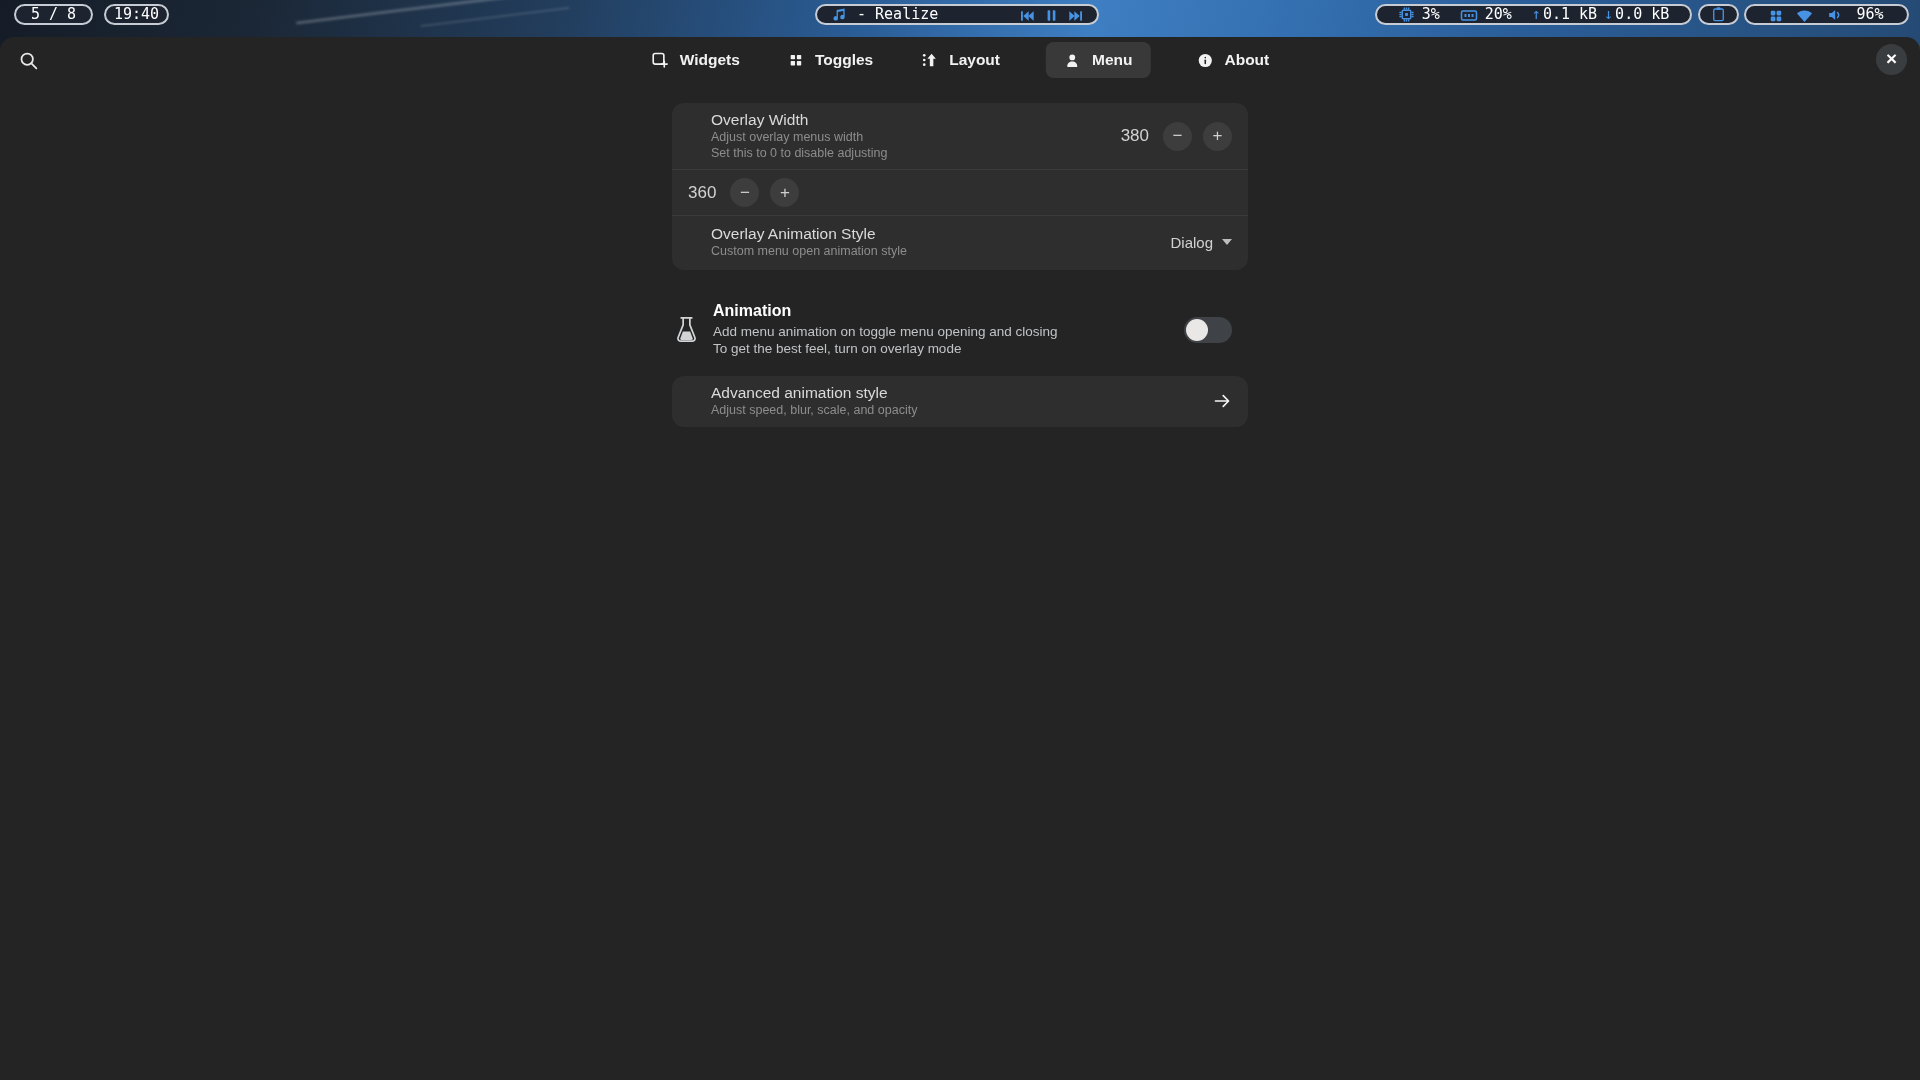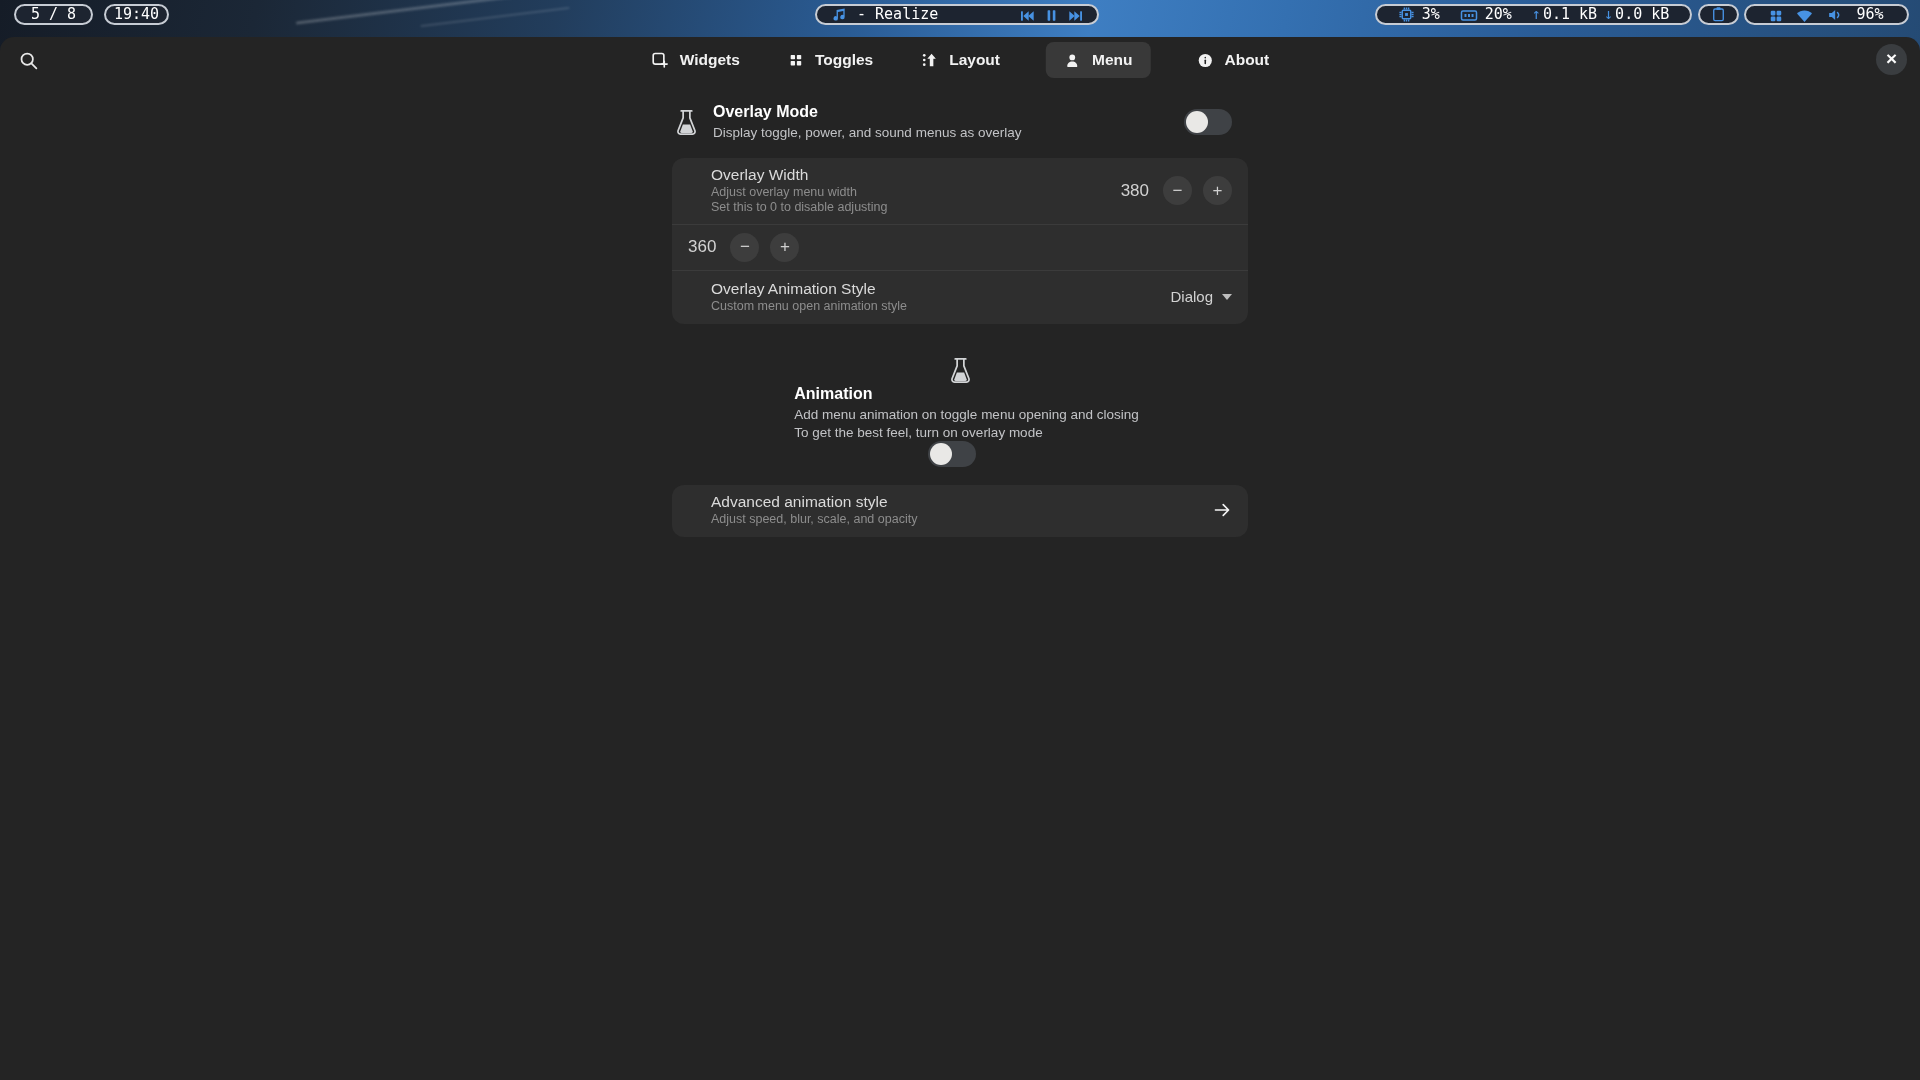--- a/index.html
+++ b/index.html
@@ -55,21 +55,21 @@
   .spin-value { font-size:17px; color:#d2d2d2; margin-right:3px; }
   .spin-btn { width:29px; height:29px; border-radius:50%; background:#3d3d3d; color:#d0d0d0;
               border:none; font-size:17px; line-height:1; display:flex; align-items:center;
               justify-content:center; cursor:pointer; padding-bottom:1px; }
   .dropdown { display:flex; align-items:center; gap:9px; background:none; border:none; cursor:pointer;
               color:#d2d2d2; font-size:15px; }
   .caret { width:0; height:0; border-left:5px solid transparent; border-right:5px solid transparent;
            border-top:6px solid #bdbdbd; }
   .arrow-btn { background:none; border:none; cursor:pointer; display:flex; }
 
-  .mb16 { margin-bottom:16px; } .mb18 { margin-bottom:18px;flex-direction:column; } .mb32 { margin-bottom:32px; }
+  .mb16 { margin-bottom:16px; } .mb18 { margin-bottom:18px; } .mb32 { margin-bottom:32px; }
 </style>
 </head>
 <body>
 
 <div class="screen">
   <div class="streak" style="left:295px;top:7px;width:240px;height:3px;transform:rotate(-7deg);"></div>
   <div class="streak" style="left:420px;top:16px;width:150px;height:2px;transform:rotate(-7deg);opacity:.6;"></div>
 
   <div class="topbar">
 
@@ -230,43 +230,27 @@
           </span>
           <span>About</span>
         </button>
       </nav>
 
       <button class="close-btn">×</button>
     </div>
 
     <div class="content">
 
-      <div class="feature-head mb16">
-        <span class="fh-icon">
-          <svg width="25" height="29" viewBox="0 0 26 30" fill="none" stroke="#d2d4d6" stroke-width="1.8" stroke-linejoin="round">
-            <path d="M9.5 3v7.2L4.2 23.6A2.6 2.6 0 0 0 6.6 27h12.8a2.6 2.6 0 0 0 2.4-3.4L16.5 10.2V3"></path>
-            <path d="M7.5 3h11" stroke-linecap="round"></path>
-            <path d="M9.2 17h7.6l2.6 7.1a1.3 1.3 0 0 1-1.2 1.7H7.8a1.3 1.3 0 0 1-1.2-1.7Z" fill="#d2d4d6" stroke="none"></path>
-          </svg>
-        </span>
-        <div class="fh-text">
-          <div class="fh-title">Overlay Mode</div>
-          <div class="fh-sub">Display toggle, power, and sound menus as overlay</div>
-        </div>
-        <button class="switch">
-            <span class="knob"></span>
-          </button>
-      </div>
 
       <div class="cards mb32">
 
         <div class="card-row">
           <div class="row-text">
             <div class="row-title">Overlay Width</div>
-            <div class="row-sub">Adjust overlay menu width</div>
+            <div class="row-sub">Adjust overlay menus width</div>
             <div class="row-sub">Set this to 0 to disable adjusting</div>
           </div>
           <div class="spin">
             <span class="spin-value">380</span>
             <button class="spin-btn">−</button>
             <button class="spin-btn">+</button>
           </div>
         </div>
 
         <div class="card-row">

